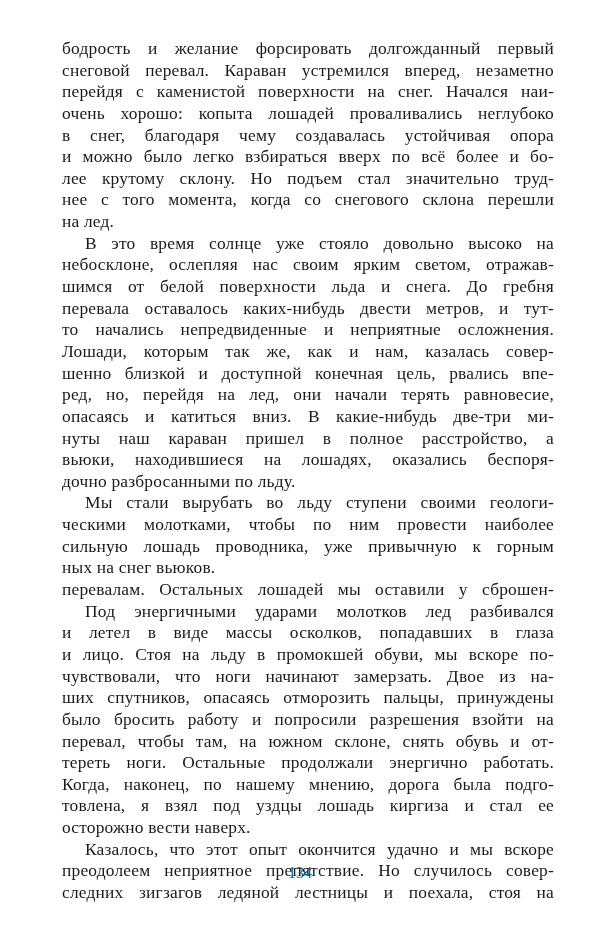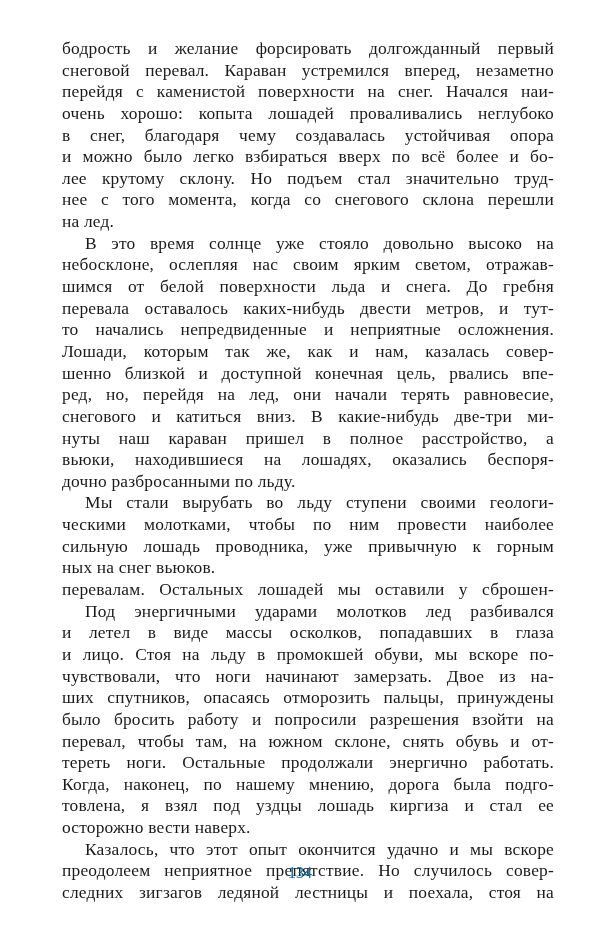--- a/index.html
+++ b/index.html
@@ -68,21 +68,21 @@
 
   <div>
     <span class="line indent">В это время солнце уже стояло довольно высоко на</span>
     <span class="line">небосклоне, ослепляя нас своим ярким светом, отражав-</span>
     <span class="line">шимся от белой поверхности льда и снега. До гребня</span>
     <span class="line">перевала оставалось каких-нибудь двести метров, и тут-</span>
     <span class="line">то начались непредвиденные и неприятные осложнения.</span>
     <span class="line">Лошади, которым так же, как и нам, казалась совер-</span>
     <span class="line">шенно близкой и доступной конечная цель, рвались впе-</span>
     <span class="line">ред, но, перейдя на лед, они начали терять равновесие,</span>
-    <span class="line">снегового и катиться вниз. В какие-нибудь две-три ми-</span>
+    <span class="line">опасаясь и катиться вниз. В какие-нибудь две-три ми-</span>
     <span class="line">нуты наш караван пришел в полное расстройство, а</span>
     <span class="line">вьюки, находившиеся на лошадях, оказались беспоря-</span>
     <span class="line last">дочно разбросанными по льду.</span>
   </div>
 
   <div>
     <span class="line indent">Мы стали вырубать во льду ступени своими геологи-</span>
     <span class="line">ческими молотками, чтобы по ним провести наиболее</span>
     <span class="line">сильную лошадь проводника, уже привычную к горным</span>
     <span class="line last">ных на снег вьюков.</span>

